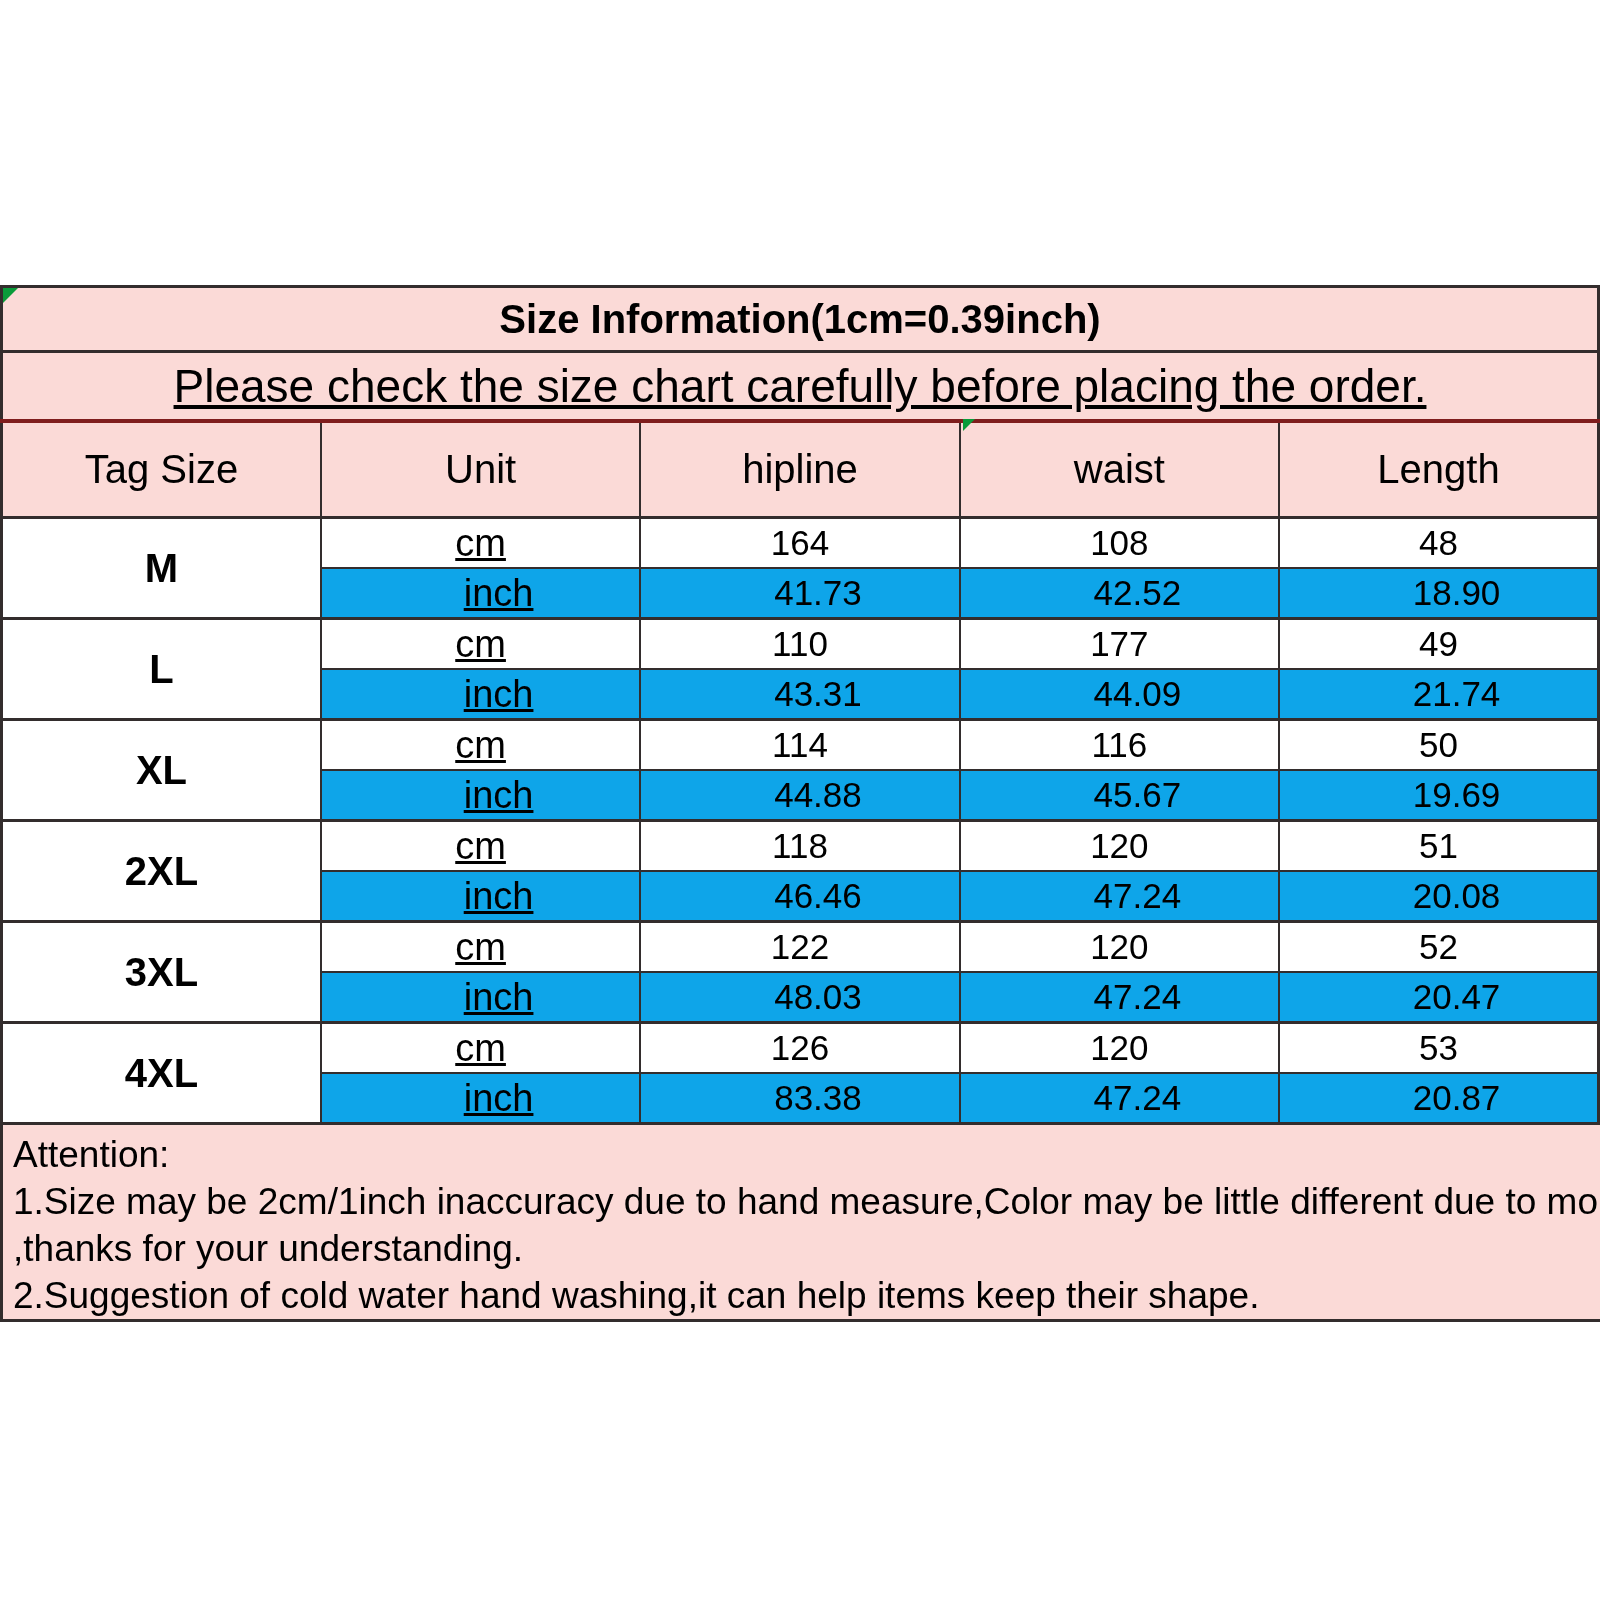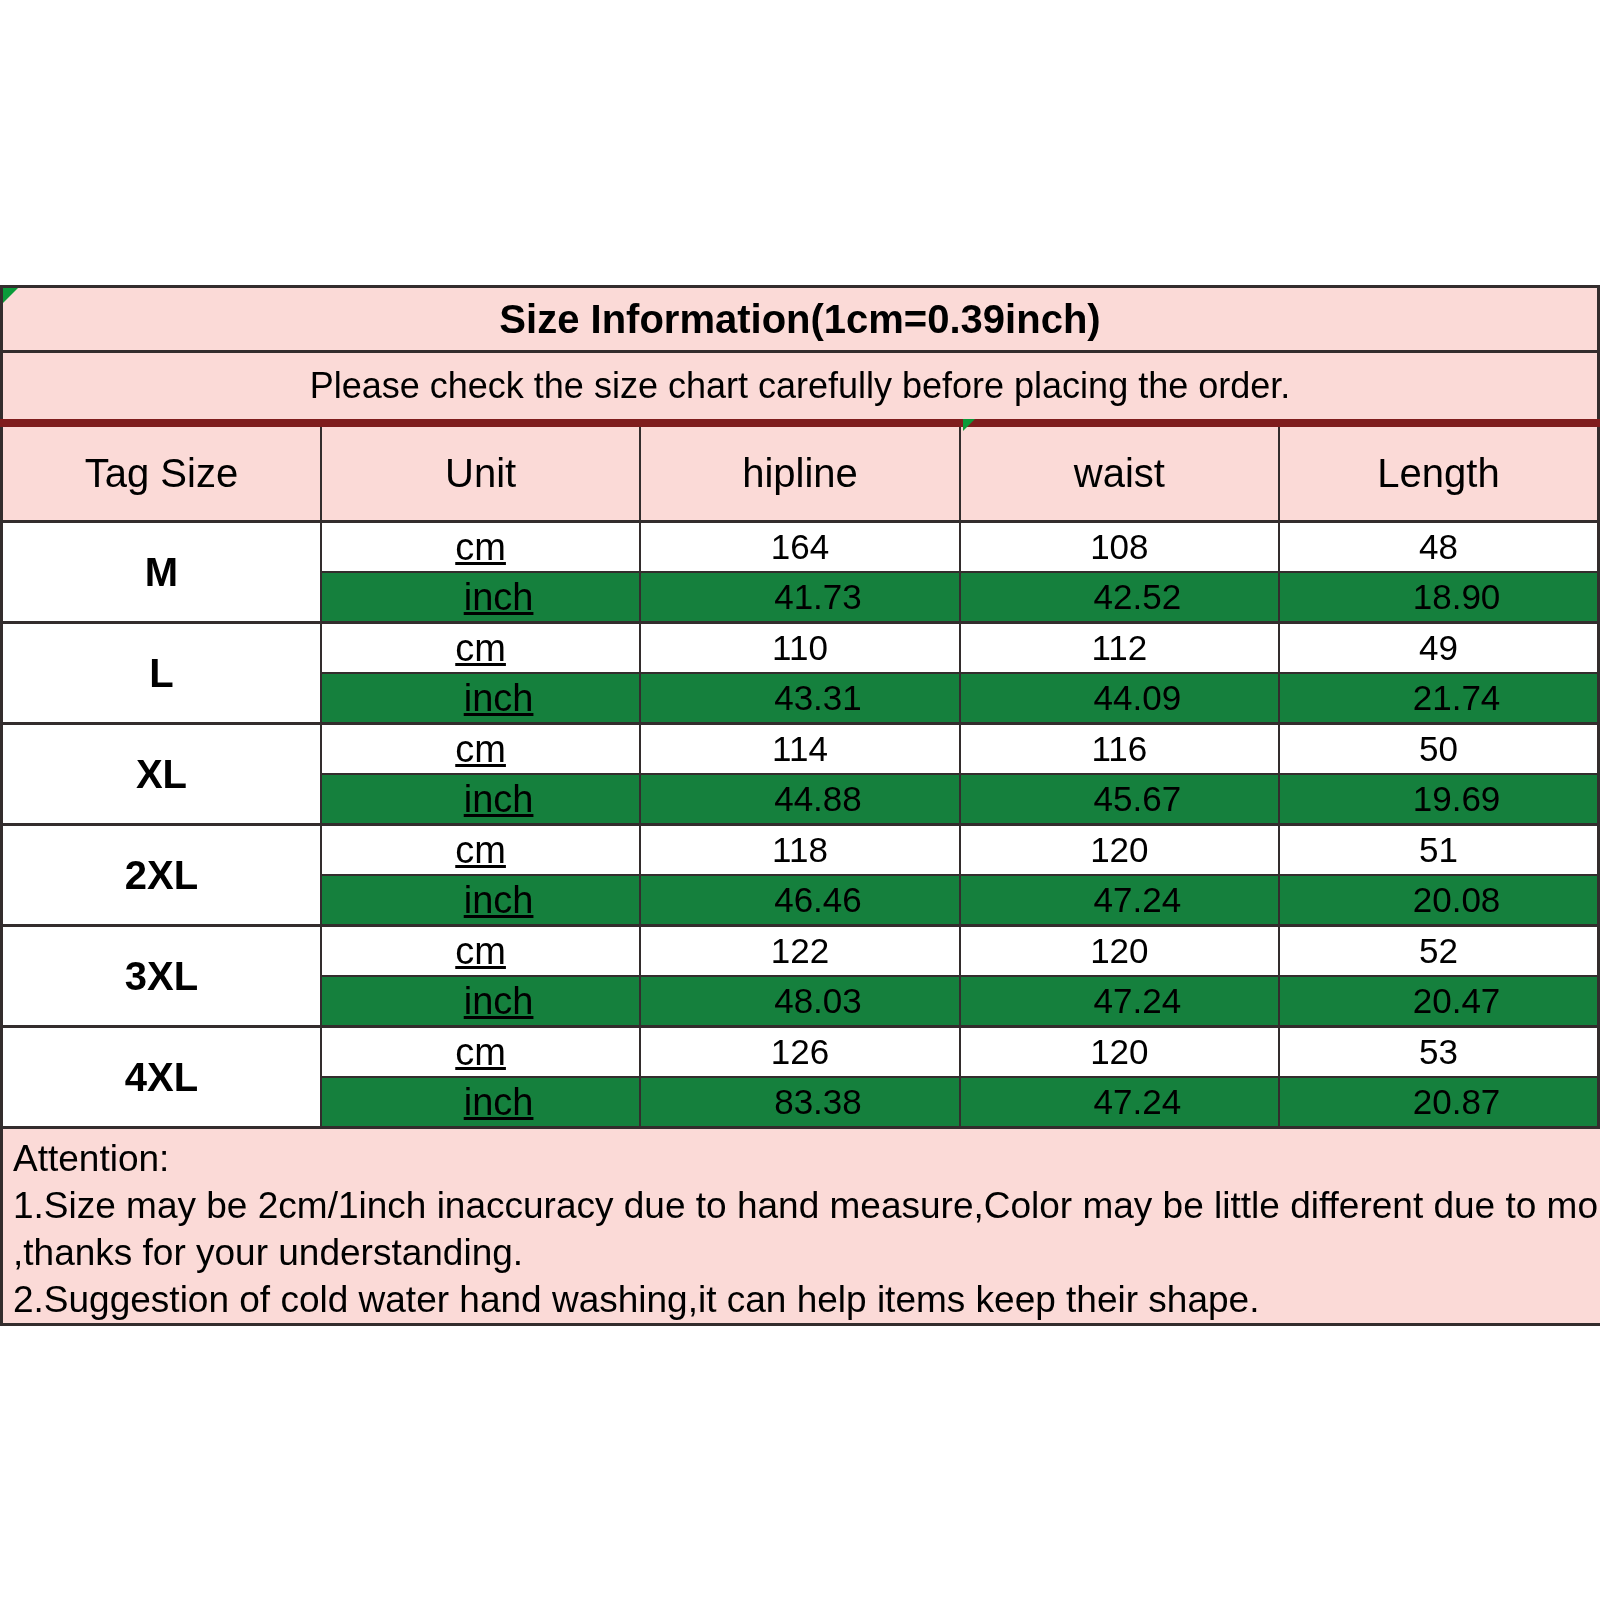--- a/index.html
+++ b/index.html
@@ -35,33 +35,34 @@
   tr.title-row td{
     height:62px;
     background:#fbdad7;
     font-weight:bold;
     font-size:40px;
     border-bottom:3px solid #332d2d;
   }
   tr.subtitle-row td{
     height:66px;
     background:#fbdad7;
-    font-size:36px;
-    border-bottom:8px solid #7f1d1d;
+    font-size:46px;
+    border-bottom:4px solid #7f1d1d;
+    text-decoration:underline;
   }
   tr.header-row td{
     height:93px;
     background:#fbdad7;
     font-weight:normal;
     font-size:40px;
     border-bottom:3px solid #332d2d;
   }
   tr.cm-row td, tr.inch-row td{height:48px;}
   tr.cm-row td{background:#ffffff;}
-  tr.inch-row td{background:#15803d;padding-left:36px;}
+  tr.inch-row td{background:#0ea5e9;padding-left:36px;}
   tr.cm-row td.tag{background:#ffffff;}
   tr.group-start td{border-top:3px solid #332d2d;}
   td.tag{
     font-weight:bold;
     font-size:40px;
     background:#ffffff;
   }
   td.unit{font-size:38px;text-decoration:underline;}
   td.num{font-size:35px;}
   .attention{
@@ -129,21 +130,21 @@
       <td class="unit">inch</td>
       <td class="num">41.73</td>
       <td class="num">42.52</td>
       <td class="num">18.90</td>
     </tr>
 
     <tr class="cm-row group-start">
       <td class="tag" rowspan="2">L</td>
       <td class="unit">cm</td>
       <td class="num">110</td>
-      <td class="num">112</td>
+      <td class="num">177</td>
       <td class="num">49</td>
     </tr>
     <tr class="inch-row">
       <td class="unit">inch</td>
       <td class="num">43.31</td>
       <td class="num">44.09</td>
       <td class="num">21.74</td>
     </tr>
 
     <tr class="cm-row group-start">

